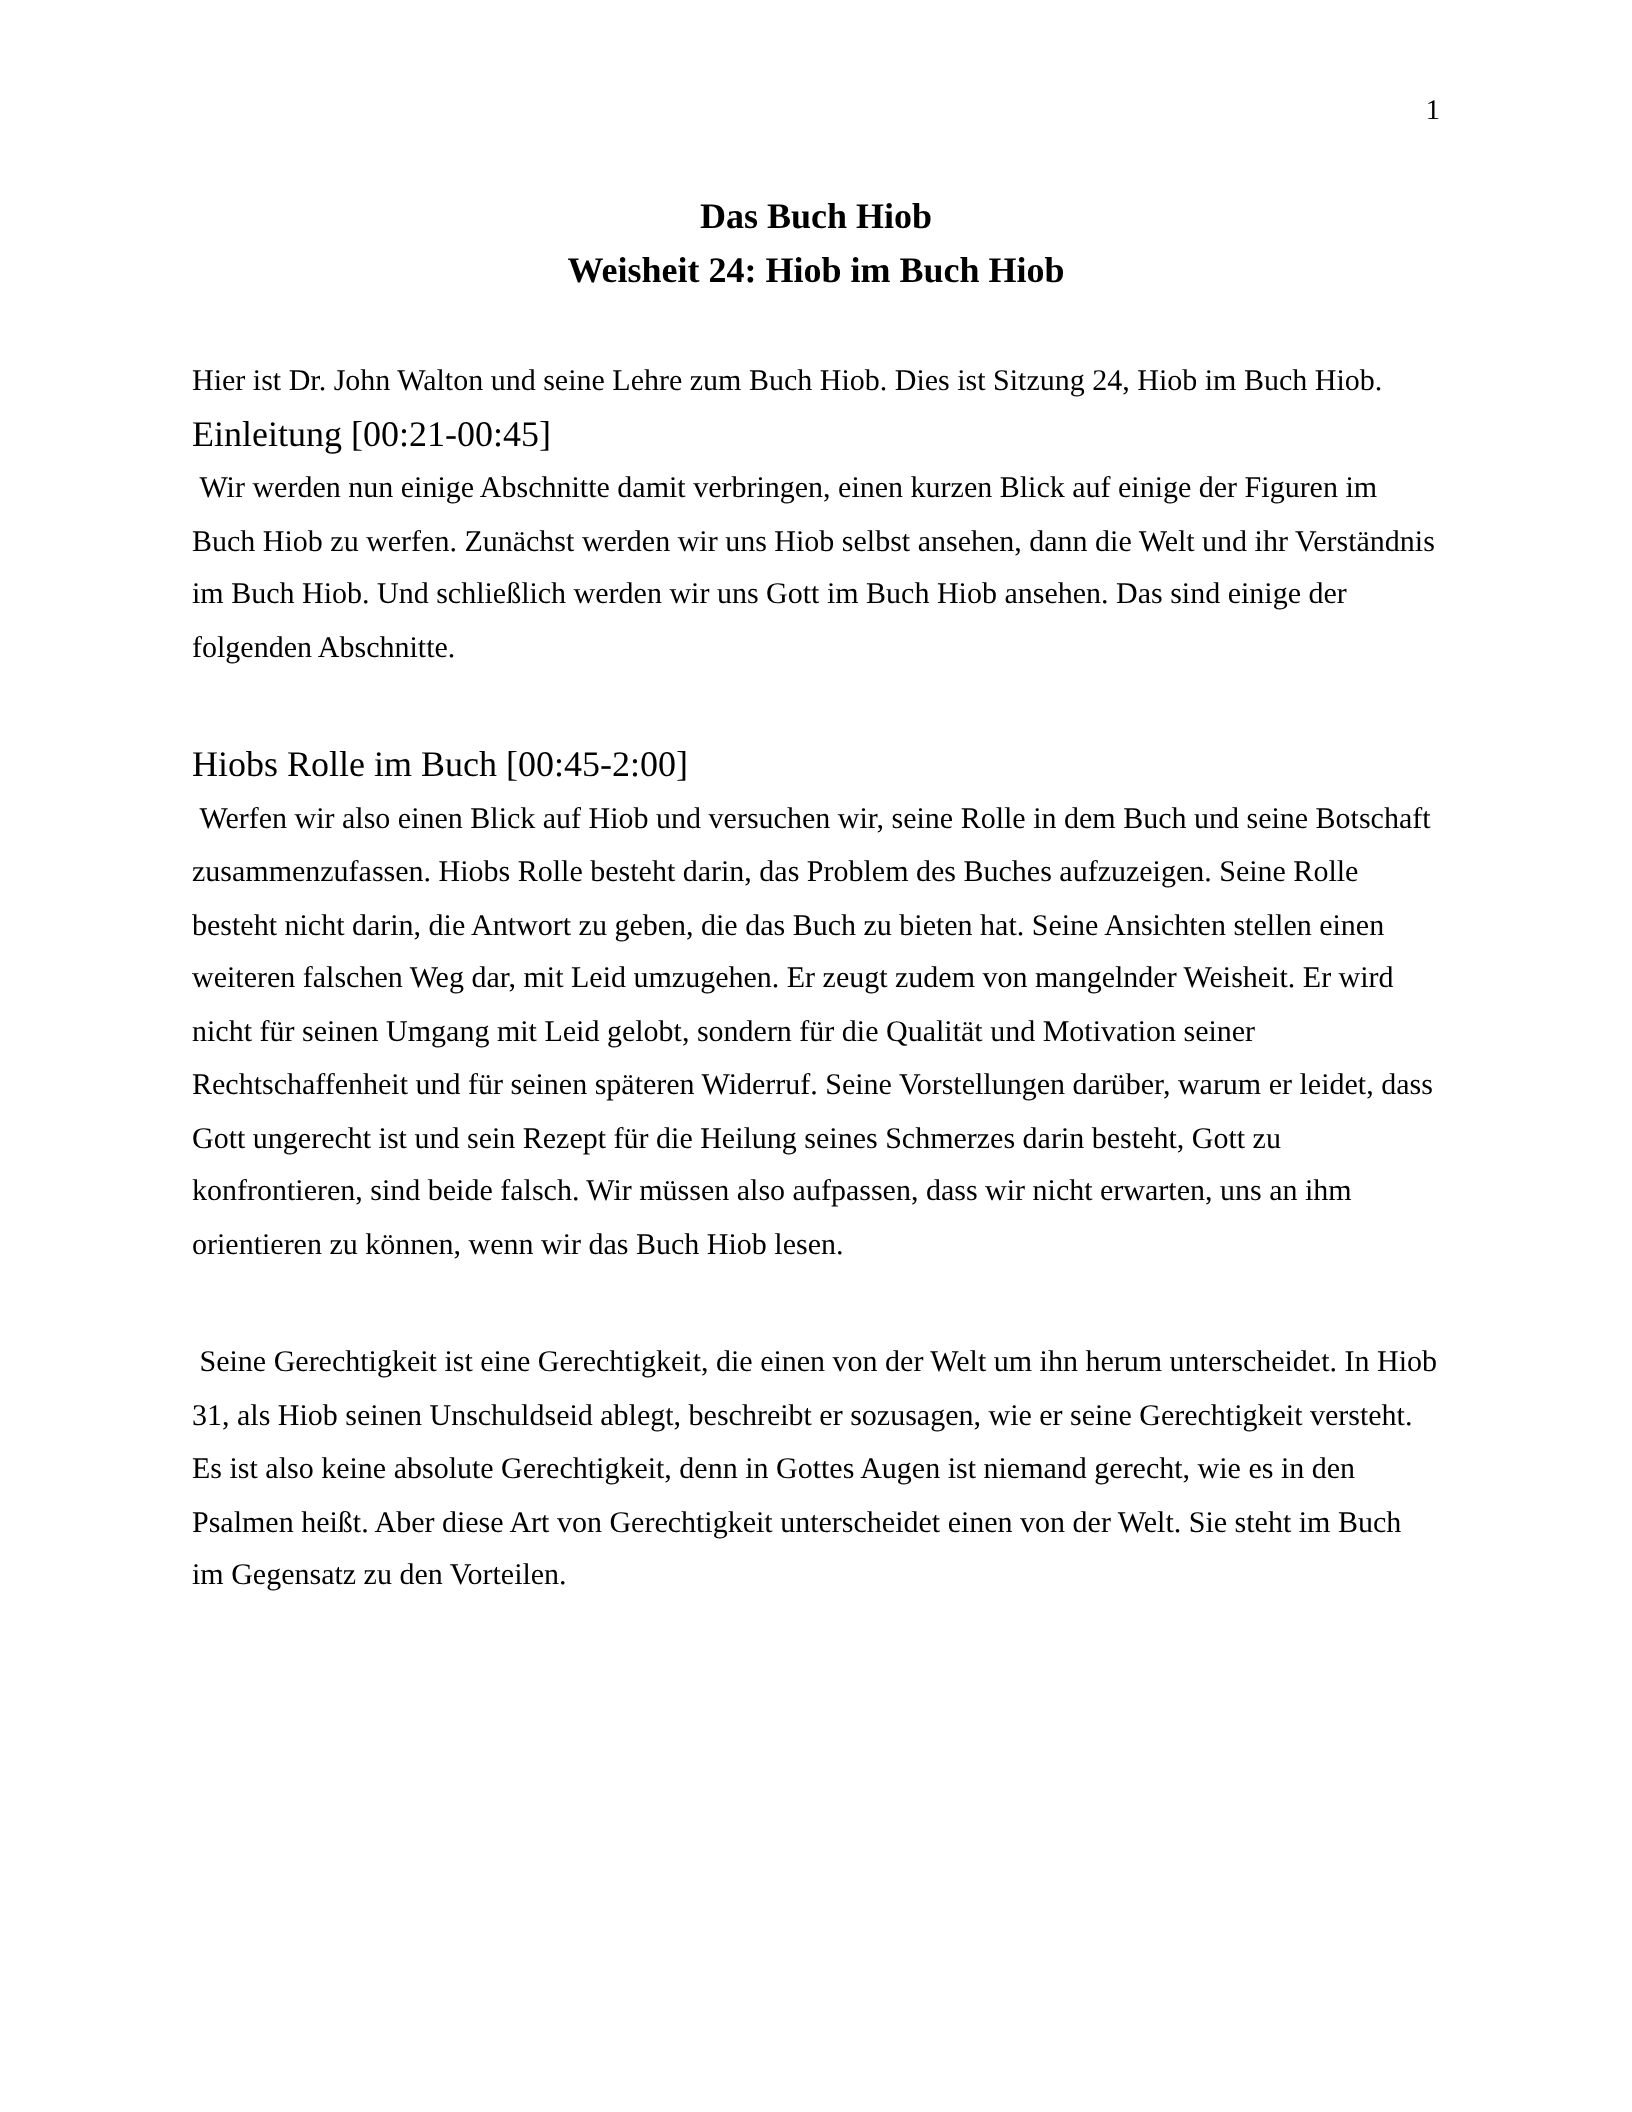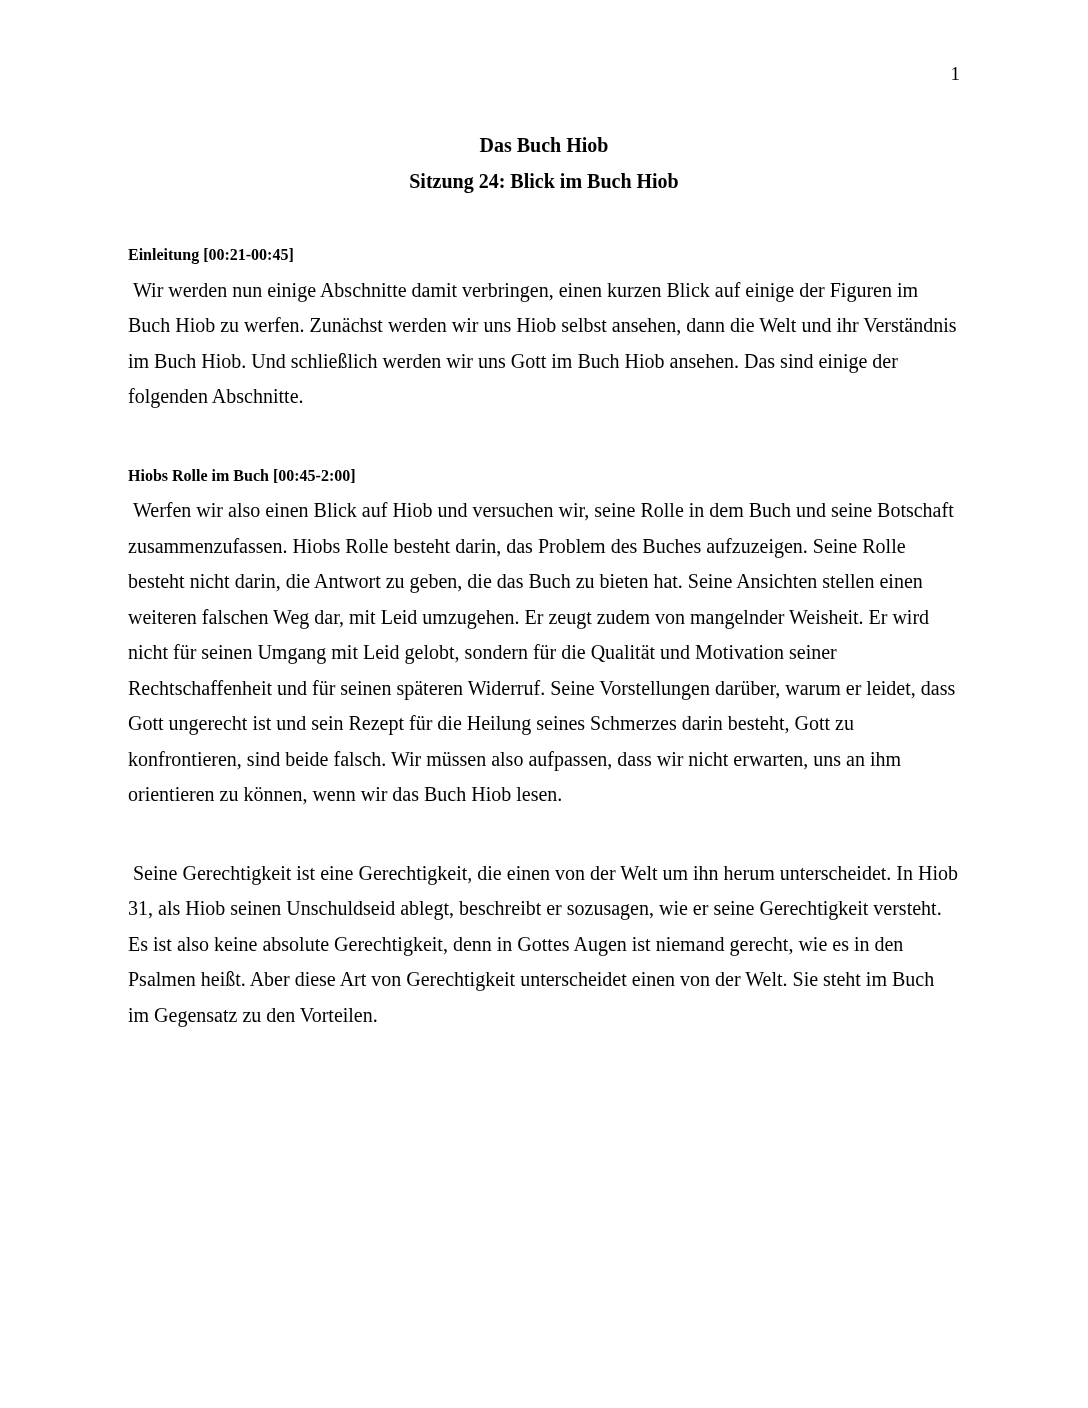--- a/index.html
+++ b/index.html
@@ -30,35 +30,35 @@
   .content {
     padding: 0 128px;
   }
   .doc-header {
     padding-top: 127px;
     text-align: center;
     margin-bottom: 38px;
   }
   .doc-header .h-line {
     font-weight: bold;
-    font-size: 20px;
+    font-size: 24px;
     line-height: 36px;
     margin: 0;
   }
   p.para {
     margin: 0;
     white-space: pre-wrap;
     text-align: left;
   }
   p.para + p.para {
     margin-top: 6px;
   }
   h3.section-heading {
-    font-size: 16px;
-    font-weight: bold;
+    font-size: 24px;
+    font-weight: normal;
     line-height: 35.5px;
     margin: 0;
   }
   .section {
     margin-top: 0;
   }
   .section.spaced {
     margin-top: 43px;
   }
 </style>
@@ -66,23 +66,24 @@
 <body>
 
 <div class="page">
 
   <div class="page-number">1</div>
 
   <div class="content">
 
     <div class="doc-header">
       <div class="h-line">Das Buch Hiob</div>
-      <div class="h-line">Sitzung 24: Blick im Buch Hiob</div>
+      <div class="h-line">Weisheit 24: Hiob im Buch Hiob</div>
     </div>
 
+    <p class="para">Hier ist Dr. John Walton und seine Lehre zum Buch Hiob. Dies ist Sitzung 24, Hiob im Buch Hiob.</p>
 
     <div class="section">
       <h3 class="section-heading">Einleitung [00:21-00:45]</h3>
       <p class="para"> Wir werden nun einige Abschnitte damit verbringen, einen kurzen Blick auf einige der Figuren im Buch Hiob zu werfen. Zunächst werden wir uns Hiob selbst ansehen, dann die Welt und ihr Verständnis im Buch Hiob. Und schließlich werden wir uns Gott im Buch Hiob ansehen. Das sind einige der folgenden Abschnitte.</p>
     </div>
 
     <div class="section spaced">
       <h3 class="section-heading">Hiobs Rolle im Buch [00:45-2:00]</h3>
       <p class="para"> Werfen wir also einen Blick auf Hiob und versuchen wir, seine Rolle in dem Buch und seine Botschaft zusammenzufassen. Hiobs Rolle besteht darin, das Problem des Buches aufzuzeigen. Seine Rolle besteht nicht darin, die Antwort zu geben, die das Buch zu bieten hat. Seine Ansichten stellen einen weiteren falschen Weg dar, mit Leid umzugehen. Er zeugt zudem von mangelnder Weisheit. Er wird nicht für seinen Umgang mit Leid gelobt, sondern für die Qualität und Motivation seiner Rechtschaffenheit und für seinen späteren Widerruf. Seine Vorstellungen darüber, warum er leidet, dass Gott ungerecht ist und sein Rezept für die Heilung seines Schmerzes darin besteht, Gott zu konfrontieren, sind beide falsch. Wir müssen also aufpassen, dass wir nicht erwarten, uns an ihm orientieren zu können, wenn wir das Buch Hiob lesen.</p>
     </div>

